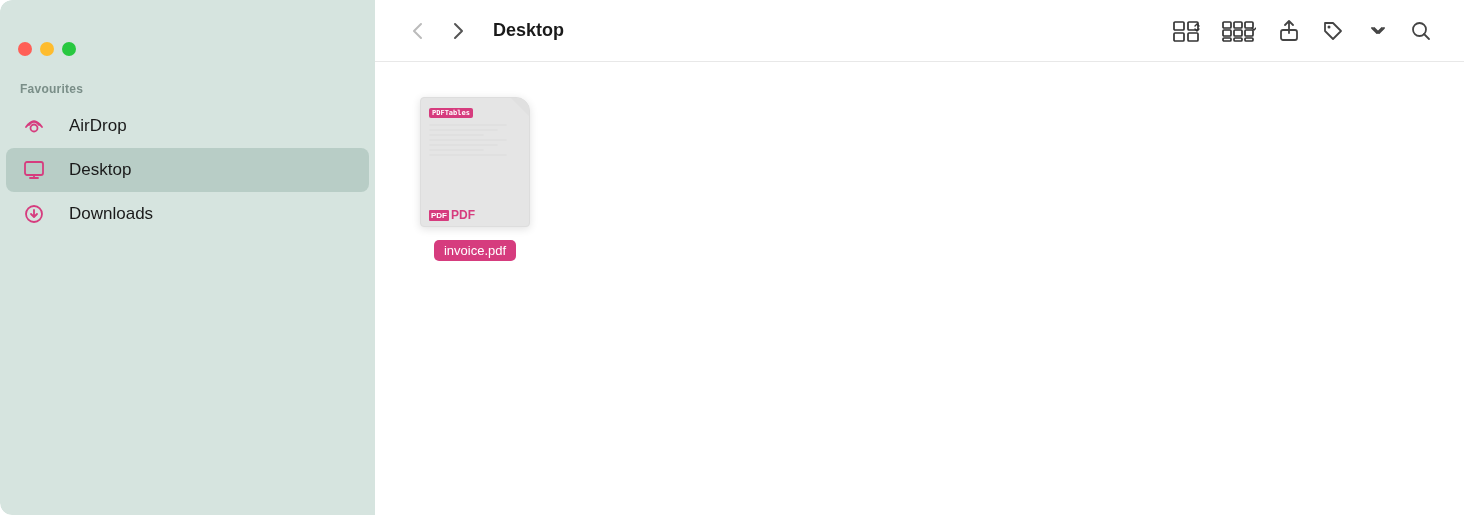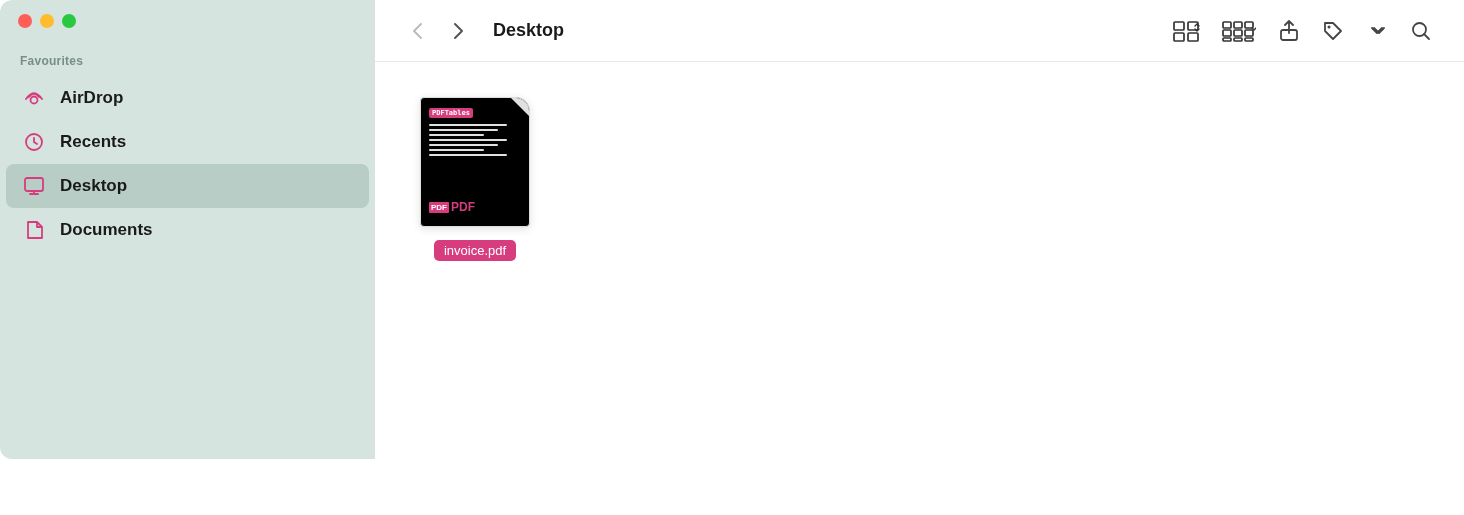--- a/index.html
+++ b/index.html
@@ -11,25 +11,25 @@
       display: flex;
       overflow: hidden;
       background: #fff;
       border-radius: 12px;
     }
 
     
     .sidebar {
       width: 375px;
       min-width: 375px;
-      height: 459px;
+      height: 515px;
       background: #d6e4df;
       display: flex;
       flex-direction: column;
-      padding-top: 4px;
+      padding-top: 32px;
       border-radius: 12px 0 0 12px;
     }
 
     .window-controls {
       display: flex;
       align-items: center;
       gap: 8px;
       padding: 10px 18px 18px 18px;
     }
 
@@ -48,27 +48,27 @@
       font-size: 12px;
       font-weight: 600;
       color: #7a8e88;
       padding: 8px 20px 8px 20px;
       letter-spacing: 0.02em;
     }
 
     .sidebar-item {
       display: flex;
       align-items: center;
-      gap: 14px;
+      gap: 23px;
       padding: 10px 16px 10px 16px;
       cursor: pointer;
       border-radius: 8px;
       margin: 0 6px;
       font-size: 17px;
-      font-weight: 700;
+      font-weight: 400;
       color: #2d2d2d;
     }
 
     .sidebar-item.active {
       background: #b8cdc6;
     }
 
     .sidebar-item-icon {
       width: 24px;
       height: 24px;
@@ -176,21 +176,21 @@
       position: relative;
       display: flex;
       align-items: center;
       justify-content: center;
     }
 
     
     .pdf-paper {
       width: 110px;
       height: 130px;
-      background: #000000;
+      background: #e5e5e5;
       border-radius: 4px 14px 4px 4px;
       border: 1px solid #ddd;
       box-shadow: 0 2px 8px rgba(0,0,0,0.12);
       position: relative;
       overflow: hidden;
       display: flex;
       flex-direction: column;
       align-items: flex-start;
       padding: 10px 8px 0 8px;
     }
@@ -223,21 +223,21 @@
       height: 2px;
       background: #e0e0e0;
       border-radius: 1px;
       margin-bottom: 3px;
     }
     .pdf-line.short { width: 60%; }
     .pdf-line.medium { width: 75%; }
 
     .pdf-badge {
       position: absolute;
-      bottom: 12px;
+      bottom: 4px;
       left: 8px;
       font-size: 11px;
       font-weight: 700;
       color: #d63c7e;
       display: flex;
       align-items: center;
       gap: 1px;
     }
 
     .pdf-badge-icon {
@@ -287,51 +287,42 @@
     <span class="sidebar-item-icon">
       <svg width="22" height="22" viewBox="0 0 22 22" fill="none">
         <circle cx="11" cy="13" r="3.5" stroke="#d63c7e" stroke-width="1.8"></circle>
         <path d="M6 10 Q11 3 16 10" stroke="#d63c7e" stroke-width="1.8" fill="none" stroke-linecap="round"></path>
         <path d="M3 12 Q11 1 19 12" stroke="#d63c7e" stroke-width="1.8" fill="none" stroke-linecap="round"></path>
       </svg>
     </span>
     <span class="sidebar-item-label">AirDrop</span>
   </div>
 
-  <div class="sidebar-item">
-    <span class="sidebar-item-icon">
-      <svg width="22" height="22" viewBox="0 0 22 22" fill="none">
-        <circle cx="11" cy="11" r="8" stroke="#d63c7e" stroke-width="1.8"></circle>
-        <path d="M11 7v4l3 2" stroke="#d63c7e" stroke-width="1.8" stroke-linecap="round"></path>
-      </svg>
-    </span>
-    <span class="sidebar-item-label">Recents</span>
-  </div>
 
 
   <div class="sidebar-item active">
     <span class="sidebar-item-icon">
       <svg width="22" height="22" viewBox="0 0 22 22" fill="none">
         <rect x="2" y="3" width="18" height="13" rx="2" stroke="#d63c7e" stroke-width="1.8" fill="none"></rect>
         <path d="M7 19 L15 19 M11 16 L11 19" stroke="#d63c7e" stroke-width="1.8" stroke-linecap="round"></path>
       </svg>
     </span>
     <span class="sidebar-item-label">Desktop</span>
   </div>
 
-
   <div class="sidebar-item">
     <span class="sidebar-item-icon">
       <svg width="22" height="22" viewBox="0 0 22 22" fill="none">
-        <path d="M5 3 H14 L19 8 V19 H5 Z" stroke="#d63c7e" stroke-width="1.8" fill="none" stroke-linejoin="round"></path>
-        <path d="M14 3 V8 H19" stroke="#d63c7e" stroke-width="1.8" fill="none" stroke-linejoin="round"></path>
+        <circle cx="11" cy="11" r="8" stroke="#d63c7e" stroke-width="1.8"></circle>
+        <path d="M11 7 L11 13 M8 11 L11 14 L14 11" stroke="#d63c7e" stroke-width="1.8" stroke-linecap="round" stroke-linejoin="round"></path>
       </svg>
     </span>
-    <span class="sidebar-item-label">Documents</span>
-  </div>
+    <span class="sidebar-item-label">Downloads</span>
+  </div>
+
 </div>
 
 <div class="main">
 
   <div class="toolbar">
     <div class="toolbar-nav">
       <button class="toolbar-btn disabled">
         <svg class="icon-svg" viewBox="0 0 22 22">
           <path d="M14 4 L7 11 L14 18" stroke="#bbb" stroke-width="2" stroke-linecap="round" stroke-linejoin="round" fill="none"></path>
         </svg>

